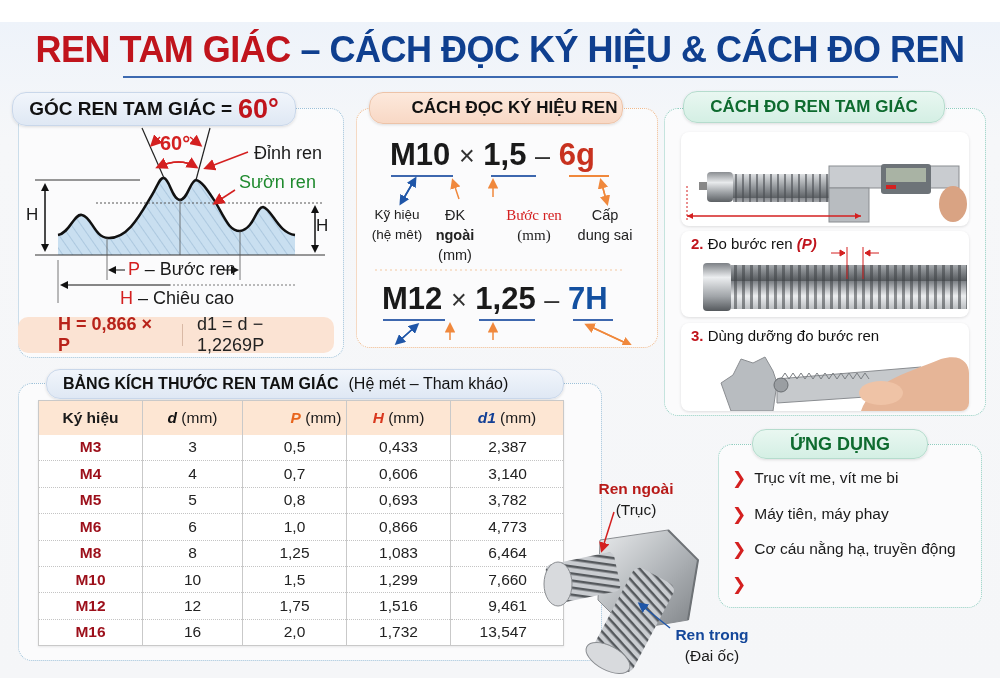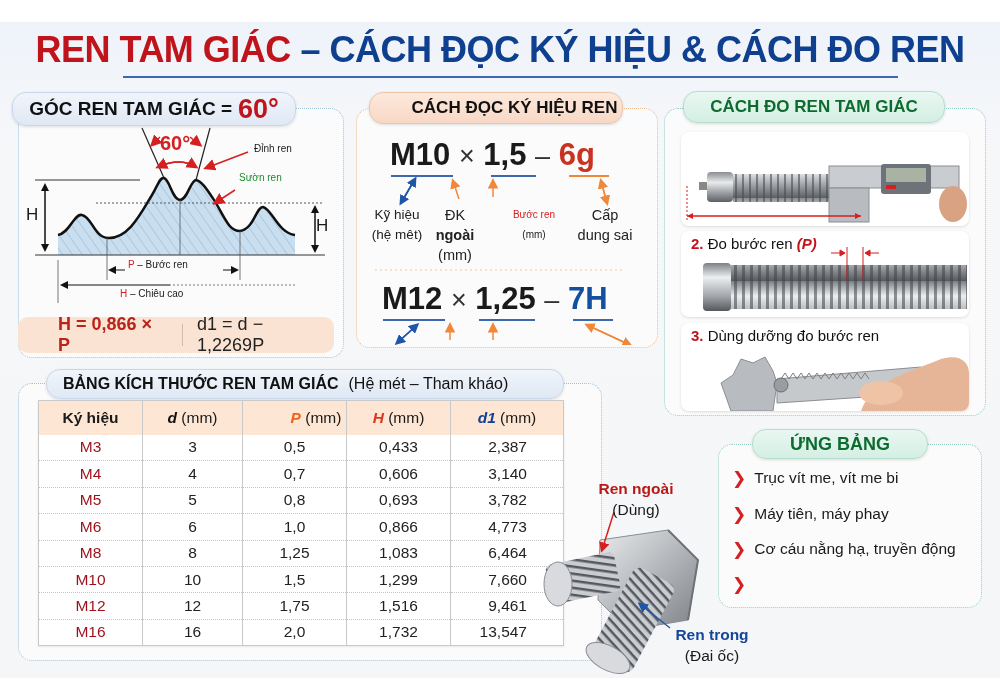--- a/index.html
+++ b/index.html
@@ -39,21 +39,21 @@
   .angle-pill .val { color: #c0141c; font-size: 27px; margin-left: 6px; }
 
   .formula {
     position: absolute; left: 18px; top: 317px; width: 316px; height: 36px; border-radius: 10px;
     background: #fbe3d3; display: flex; align-items: center; font-size: 18px; padding-left: 28px;
   }
   .formula .f1 { color: #b8231a; font-weight: bold; padding-left: 12px; }
   .formula .sep { width: 1px; height: 22px; background: #d9b9a5; margin: 0 14px; }
   .formula .f2 { color: #222; }
 
-  .diagram-label { position: absolute; font-size: 10px; white-space: nowrap; }
+  .diagram-label { position: absolute; font-size: 18px; white-space: nowrap; }
 
   
   .read-pill { left: 369px; top: 92px; width: 254px; height: 32px; font-size: 17px; }
   .notation { position: absolute; font-size: 31px; font-weight: bold; white-space: nowrap; color: #1a1a1a; }
   .notation .x, .notation .dash { font-weight: normal; color: #333; font-size: 27px; }
   .notation .tol-red { color: #c8321f; }
   .notation .tol-blue { color: #1350a0; }
   .uline { position: absolute; height: 2px; }
   .uline.blue { background: #3d67ae; }
   .uline.orange { background: #f0883c; }
@@ -80,21 +80,21 @@
   }
   table.sizes th {
     background: #fde6d3; height: 34px; font-weight: normal; border-right: 1px solid #c9c9c9; color: #1a1a1a;
   }
   table.sizes th:first-child { font-weight: bold; }
   table.sizes th:last-child { border-right: none; }
   table.sizes td {
     height: 26.4px; text-align: center; border-right: 1px solid #c9c9c9; border-bottom: 1px dotted #c4c4c4; color: #222;
   }
   table.sizes td:last-child { border-right: none; text-align: right; padding-right: 36px; }
-  table.sizes td.code { color: #9c0f1a; font-weight: normal; }
+  table.sizes td.code { color: #9c0f1a; font-weight: bold; }
   table.sizes { border: 1px solid #c9c9c9; }
   .hvar { font-weight: bold; font-style: italic; }
   .c-black { color: #111; } .c-orange { color: #e8651d; } .c-red { color: #d9381e; } .c-blue { color: #123f95; }
 
   .callout { position: absolute; text-align: center; font-size: 15.5px; line-height: 21px; white-space: nowrap; }
   .callout .strong-red { color: #b81a18; font-weight: bold; }
   .callout .strong-blue { color: #14479a; font-weight: bold; }
 </style>
 </head>
 <body>
@@ -217,21 +217,21 @@
 
 <div class="legend-txt" style="left:367px; top:205px; width:60px;">
   <div>Kỹ hiệu</div>
   <div>(hệ mêt)</div>
 </div>
 <div class="legend-txt" style="left:430px; top:205px; width:50px; font-size:14.5px;">
   <div>ĐK</div>
   <div style="font-weight:bold;">ngoài</div>
   <div>(mm)</div>
 </div>
-<div class="legend-txt" style="left:494px; top:205px; width:80px; font-size:10px;">
+<div class="legend-txt" style="left:494px; top:205px; width:80px; font-size:15px;font-family:Liberation Serif, serif;">
   <div style="color:#d42020;">Bước ren</div>
   <div>(mm)</div>
 </div>
 <div class="legend-txt" style="left:572px; top:205px; width:66px; font-size:14.5px;">
   <div>Cấp</div>
   <div>dung sai</div>
 </div>
 
 <div class="notation" style="left:382px; top:281px;">
   <span>M12</span>
@@ -312,21 +312,21 @@
     <path d="M50,88 L40,60 L52,52 L60,36 L72,40 L84,34 L92,48 L96,60 L92,88 Z" fill="#b8bcc0" stroke="#8a8d91"></path>
     <path d="M96,56 L240,44 L244,70 L96,80 Z" fill="#c6c9cc" stroke="#8a8d91"></path>
     <path d="M100,56 l4,-6 l4,6 l4,-6 l4,6 l4,-6 l4,6 l4,-6 l4,6 l4,-6 l4,6 l4,-6 l4,6 l4,-6 l4,6 l4,-6 l4,6 l4,-6 l4,6 l4,-6 l4,6 l4,-6 l4,6" fill="none" stroke="#7a7e82"></path>
     <circle cx="100" cy="62" r="7" fill="#9a9ea2" stroke="#6a6e72"></circle>
     <path d="M180,88 C190,60 220,52 260,36 C280,30 288,40 288,50 L288,88 Z" fill="#e6b597"></path>
     <ellipse cx="200" cy="70" rx="22" ry="12" fill="#efc3a6"></ellipse>
   </svg>
 </div>
 
 <div class="panel green" style="left:718px; top:444px; width:264px; height:164px;"></div>
-<div class="pill mint app-pill">ỨNG BẢNG</div>
+<div class="pill mint app-pill">ỨNG DỤNG</div>
 <div class="app-item" style="top:469px;">
     <span class="chev">❯</span>
     <span>Trục vít me, vít me bi</span>
   </div>
 <div class="app-item" style="top:505px;">
     <span class="chev">❯</span>
     <span>Máy tiên, máy phay</span>
   </div>
 <div class="app-item" style="top:540px;">
     <span class="chev">❯</span>
@@ -438,18 +438,18 @@
       </marker>
     <marker id="cB" markerWidth="7" markerHeight="7" refX="5" refY="3.5" orient="auto">
         <path d="M0,0 L7,3.5 L0,7 z" fill="#1f56a8"></path>
       </marker>
   </defs>
   <line x1="24" y1="12" x2="12" y2="50" stroke="#d42020" stroke-width="1.5" marker-end="url(#cR)"></line>
   <line x1="80" y1="128" x2="50" y2="104" stroke="#1f56a8" stroke-width="1.5" marker-end="url(#cB)"></line>
 </svg>
 <div class="callout" style="left:591px; top:478px; width:90px;">
   <div class="strong-red">Ren ngoài</div>
-  <div>(Dùng)</div>
+  <div>(Trục)</div>
 </div>
 <div class="callout" style="left:664px; top:624px; width:96px;">
   <div class="strong-blue">Ren trong</div>
   <div>(Đai ốc)</div>
 </div>
 
 </body></html>

